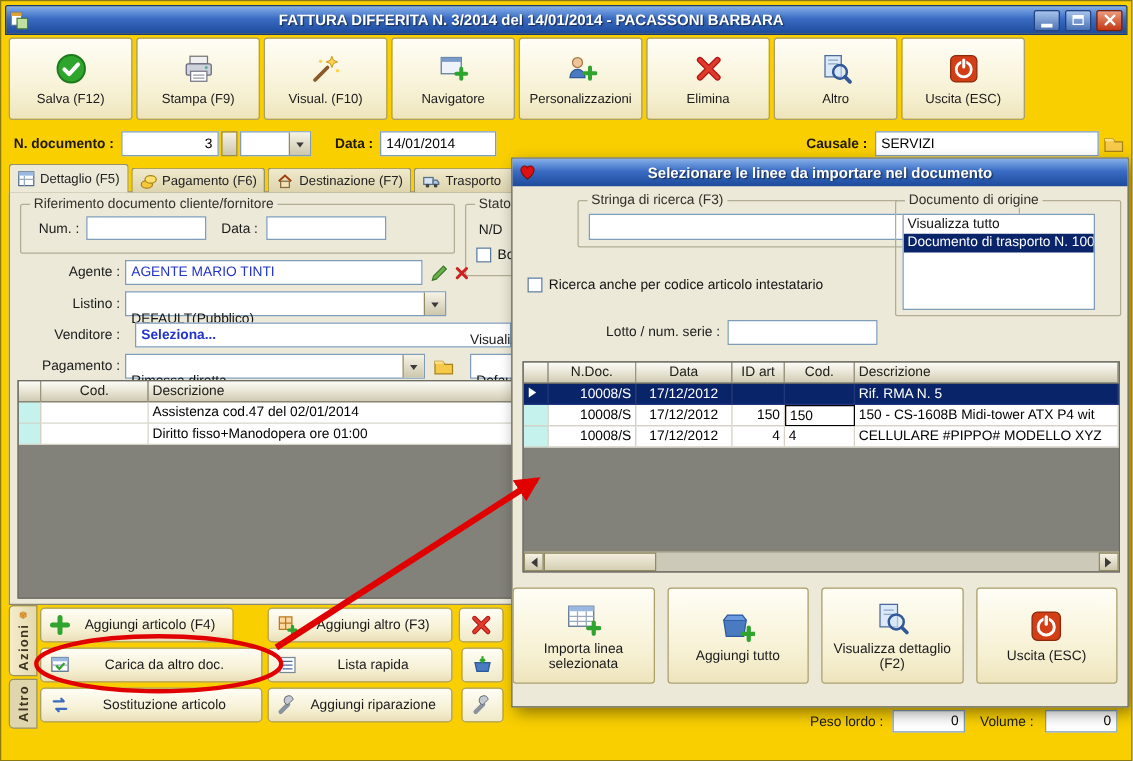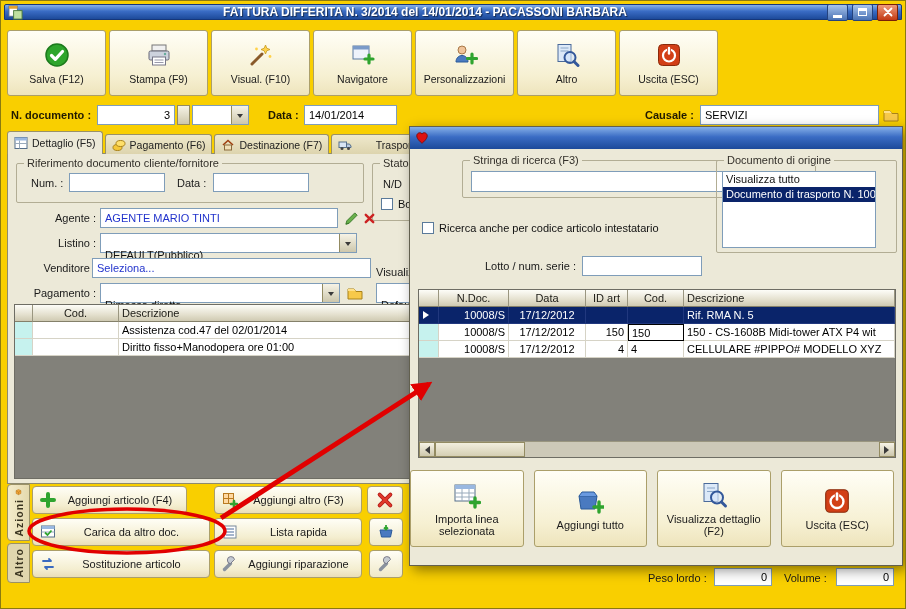--- a/index.html
+++ b/index.html
@@ -6,21 +6,21 @@
   body { background:#9a9a9a; }
   .window {
     position:relative; width:906px; height:609px;
     background:#f9cf00;
     font-family:"Liberation Sans","DejaVu Sans",sans-serif;
     font-size:11px; color:#111; overflow:hidden;
     border:1px solid #8a7a10;
   }
   
   .titlebar {
-    position:absolute; left:3px; top:3px; right:3px; height:16px;
+    position:absolute; left:3px; top:3px; right:3px; height:24px;
     background:linear-gradient(180deg,#86b0e8 0%,#3a6cc4 45%,#1d4a9a 100%);
     border:1px solid #16377a; border-radius:2px 2px 0 0;
     display:flex; align-items:center; gap:4px; padding:0 3px;
   }
   .titlebar .title {
     flex:1; text-align:center; color:#fff; font-weight:bold; font-size:12px;
     text-shadow:1px 1px 1px rgba(0,0,0,.55); white-space:nowrap; overflow:hidden;
   }
   .winbtn {
     width:21px; height:17px; border-radius:2px;
@@ -61,21 +61,21 @@
   }
   .tri-d { width:0; height:0; border:3.5px solid transparent; border-top:4.5px solid #3a3a3a; margin-top:4px; }
   .tri-l { width:0; height:0; border:4px solid transparent; border-right:5px solid #3a3a3a; margin-left:-3px; }
   .tri-r { width:0; height:0; border:4px solid transparent; border-left:5px solid #3a3a3a; margin-right:-3px; }
   
   .tabbar { position:absolute; left:6px; top:131px; height:22px; display:flex; gap:2px; align-items:flex-end; z-index:2; }
   .tab {
     height:20px; display:flex; align-items:center; gap:4px; padding:0 6px;
     background:linear-gradient(180deg,#efe9cc,#ddd4ae);
     border:1px solid #9a9166; border-bottom:none; border-radius:3px 3px 0 0;
-    color:#222; white-space:nowrap; font-size:10.5px;justify-content:space-between;
+    color:#222; white-space:nowrap; font-size:10.5px;
   }
   .tab.active { height:23px; background:#ece9d8; }
   
   .main-panel {
     position:absolute; left:6px; top:152px; width:894px; height:331px;
     background:#ece9d8; border:1px solid #8e8a6e;
   }
   .group { position:absolute; border:1px solid #b2ad94; border-radius:2px; }
   .gtitle { position:absolute; top:-7px; left:7px; background:#ece9d8; padding:0 3px; color:#33302a; white-space:nowrap; }
   .flabel { position:absolute; color:#1a1a1a; white-space:nowrap; }
@@ -231,20 +231,27 @@
     <div class="tbtn">
       <svg width="26" height="26" viewBox="0 0 26 26">
           <circle cx="10" cy="8" r="4" fill="#f0c49a" stroke="#a87848"></circle>
           <path d="M4 20c0-4 2.7-6.5 6-6.5s6 2.5 6 6.5z" fill="#4a7ac0" stroke="#2a5a9a"></path>
           <path d="M20 12v9M15.5 16.5h9" stroke="#2fa42f" stroke-width="3.2" stroke-linecap="round"></path>
         </svg>
       <span class="lbl">Personalizzazioni</span>
     </div>
     <div class="tbtn">
       <svg width="26" height="26" viewBox="0 0 26 26">
+          <path d="M6 6L20 20M20 6L6 20" stroke="#b01818" stroke-width="5" stroke-linecap="round"></path>
+          <path d="M6 6L20 20M20 6L6 20" stroke="#e03a2a" stroke-width="3" stroke-linecap="round"></path>
+        </svg>
+      <span class="lbl">Elimina</span>
+    </div>
+    <div class="tbtn">
+      <svg width="26" height="26" viewBox="0 0 26 26">
           <rect x="4" y="2.5" width="13" height="17" fill="#dce9f8" stroke="#4a6a9a"></rect>
           <line x1="6.5" y1="6" x2="14.5" y2="6" stroke="#8aa6c8"></line>
           <line x1="6.5" y1="9" x2="14.5" y2="9" stroke="#8aa6c8"></line>
           <circle cx="16" cy="15.5" r="5.5" fill="rgba(210,228,252,.6)" stroke="#33589a" stroke-width="2"></circle>
           <line x1="20" y1="19.5" x2="24" y2="23.5" stroke="#33589a" stroke-width="3" stroke-linecap="round"></line>
         </svg>
       <span class="lbl">Altro</span>
     </div>
     <div class="tbtn">
       <svg width="26" height="26" viewBox="0 0 26 26">
@@ -348,21 +355,21 @@
 
     <span class="flabel rlabel" style="left:8px;top:83px;width:80px;">Listino :</span>
     <div class="combo" style="left:92px;top:79px;width:257px;">
       <span class="cval">DEFAULT(Pubblico)</span>
       <span class="carrow">
           <span class="tri-d"></span>
         </span>
     </div>
 
     <span class="flabel rlabel" style="left:8px;top:108px;width:80px;">Venditore :</span>
-    <div class="valbox" style="left:84px;top:104px;width:279px;">
+    <div class="valbox" style="left:100px;top:104px;width:301px;font-weight:bold;">
       <span class="blue">Seleziona...</span>
     </div>
 
     <span class="flabel rlabel" style="left:8px;top:133px;width:80px;">Pagamento :</span>
     <div class="combo" style="left:92px;top:129px;width:240px;">
       <span class="cval">Rimessa diretta</span>
       <span class="carrow">
           <span class="tri-d"></span>
         </span>
     </div>
@@ -479,20 +486,21 @@
   <span class="flabel" style="left:647px;top:571px;">Peso lordo :</span>
   <input class="inp right" style="left: 713px; top: 567px; width: 58px; height: 18px;" value="0">
   <span class="flabel" style="left:783px;top:571px;">Volume :</span>
   <input class="inp right" style="left: 835px; top: 567px; width: 58px; height: 18px;" value="0">
 
   <div class="dialog">
     <div class="dlg-titlebar">
       <svg width="14" height="14" viewBox="0 0 16 16">
           <path d="M8 14S2 9.5 2 5.5C2 3.5 3.6 2 5.5 2 6.7 2 7.6 2.6 8 3.5 8.4 2.6 9.3 2 10.5 2 12.4 2 14 3.5 14 5.5 14 9.5 8 14 8 14z" fill="#dd1111" stroke="#7a0a0a"></path>
         </svg>
+      <span class="dlg-title">Selezionare le linee da importare nel documento</span>
       <span style="width:14px"></span>
     </div>
 
     <div class="group" style="left:8px;top:33px;width:354px;height:38px;margin-left:44px;">
       <span class="gtitle">Stringa di ricerca (F3)</span>
       <input class="inp" style="left: 8px; top: 10px; width: 280px; height: 21px;" value="">
     </div>
 
     <div class="check" style="left:12px;top:95px;">
       <span class="cbox"></span>

